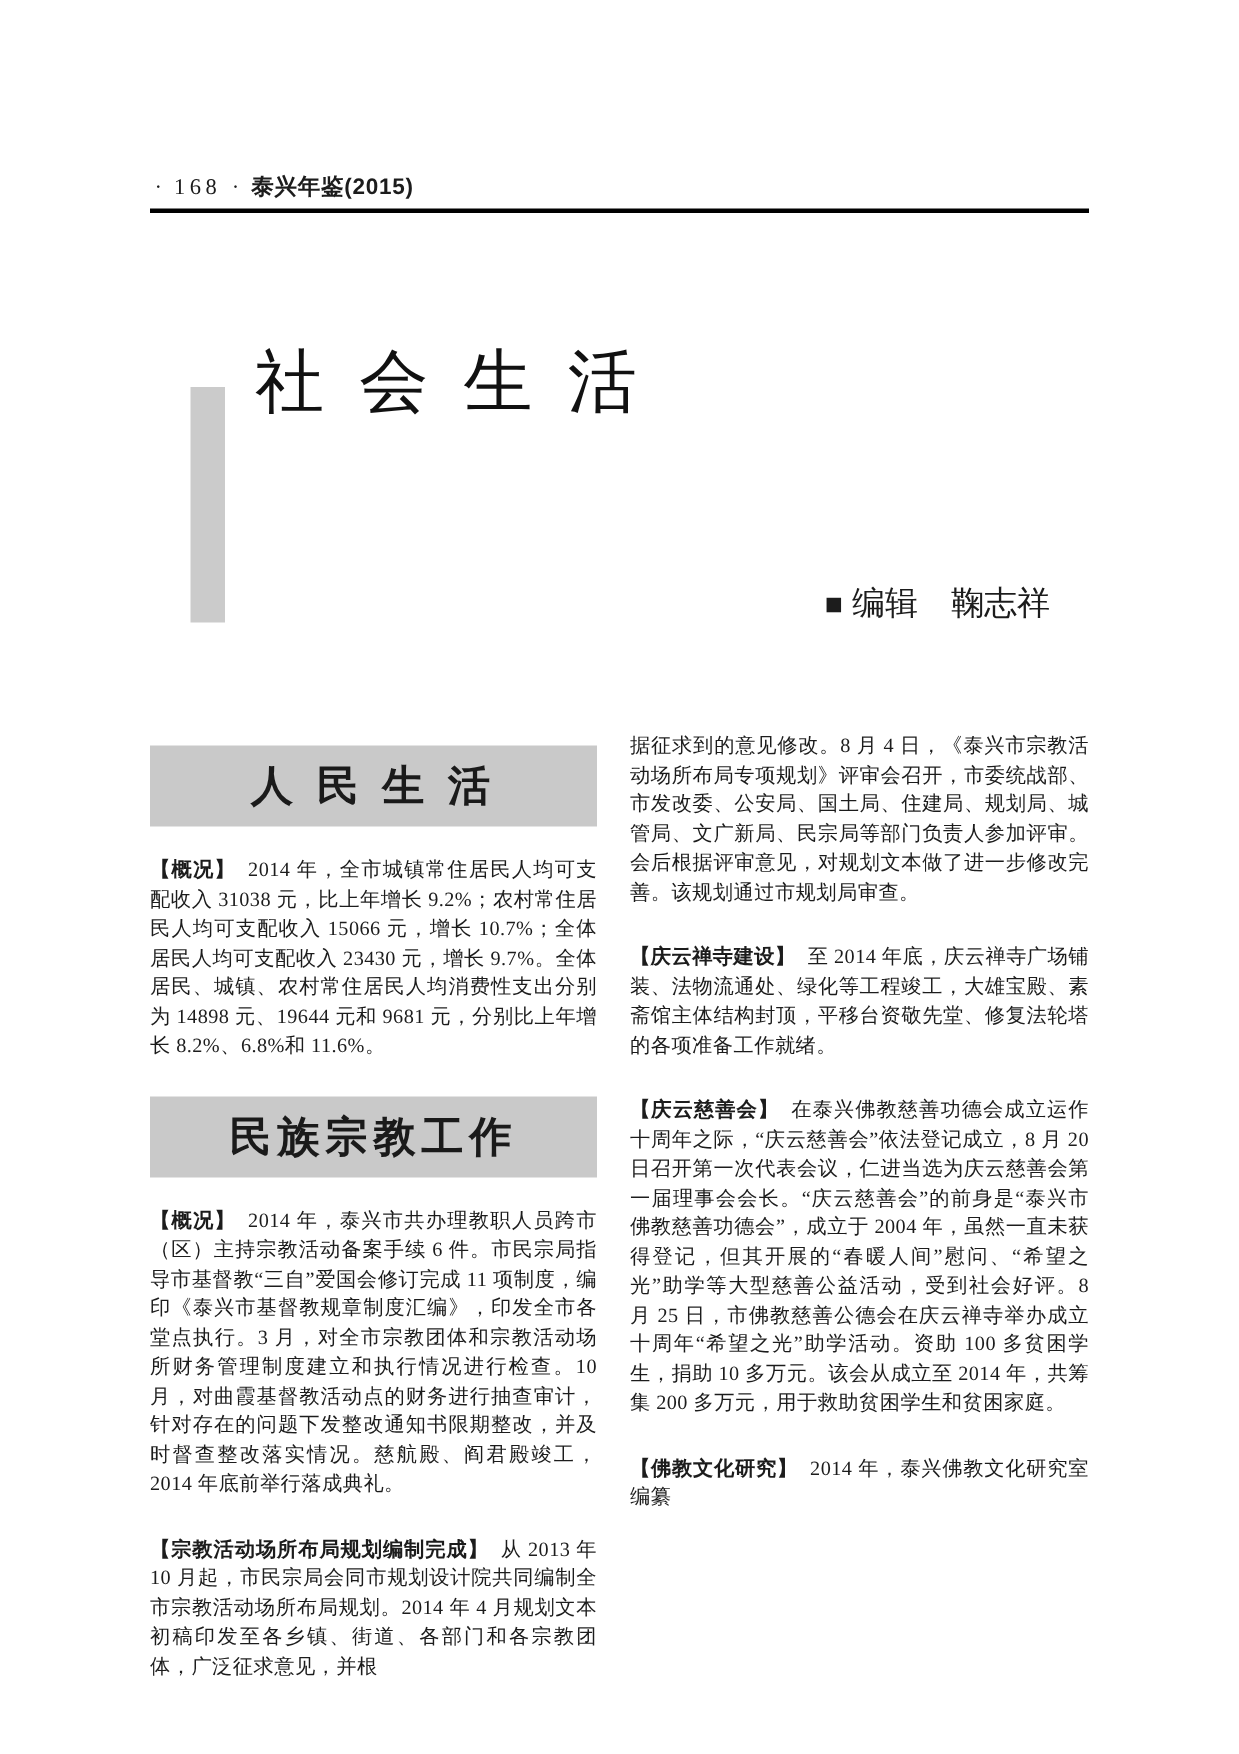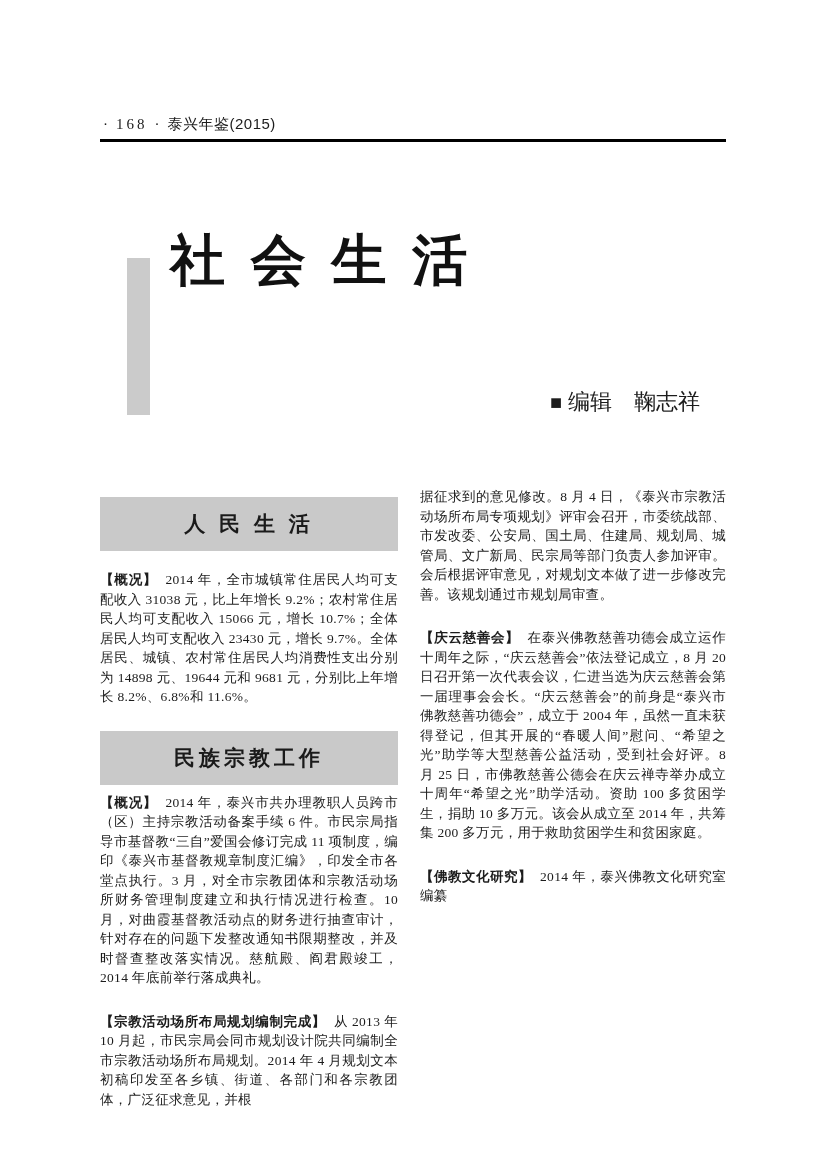--- a/index.html
+++ b/index.html
@@ -15,35 +15,35 @@
   
   .running-head {
     position:absolute; top:115px; left:103px;
     font-size:15px; letter-spacing:1px;
     display:flex; align-items:baseline; gap:7px;
     white-space:nowrap;
   }
   .running-head .pagenum { letter-spacing:3px; }
   .running-head .booktitle {
     font-family:"Liberation Sans","DejaVu Sans",sans-serif;
-    font-weight:normal; letter-spacing:0.5px;
+    font-weight:bold; letter-spacing:0.5px;
   }
   .head-rule {
     position:absolute; top:139px; left:100px;
     width:626px; height:3px; background:#000;
   }
 
   
   .chapter-bar {
     position:absolute; top:258px; left:127px;
     width:23px; height:157px; background:#cbcbcb;
   }
   .chapter-title {
     position:absolute; top:224px; left:170px; margin:0;
-    font-size:55px; font-weight:bold; letter-spacing:6px;
+    font-size:46px; font-weight:normal; letter-spacing:6px;
     font-family:"Liberation Serif","DejaVu Serif",serif;
     white-space:nowrap; color:#111;
   }
   .editor-line {
     position:absolute; top:387px; left:100px; width:600px;
     text-align:right; font-size:22px; white-space:nowrap;
   }
   .editor-line .sq { font-style:normal; font-size:20px; margin-right:6px; }
   .editor-line .ed-label, .editor-line .ed-name { }
   .editor-line .ed-name { margin-left:22px; }
@@ -53,25 +53,25 @@
     position:absolute; top:487px; left:100px; width:626px;
     display:flex; justify-content:space-between;
   }
   .col-left  { width:298px; }
   .col-right { width:306px; }
 
   .section-head {
     background:#c9c9c9; height:54px;
     display:flex; align-items:center; justify-content:center;
     font-family:"Liberation Sans","DejaVu Sans",sans-serif;
-    font-size:21px; font-weight:600; letter-spacing:4px;
+    font-size:28px; font-weight:600; letter-spacing:4px;
     color:#1a1a1a;
   }
   .section-head.first { margin-top:10px; margin-bottom:19px; }
-  .section-head.second { margin-top:24px; margin-bottom:8px;font-family:Liberation Mono, monospace; }
+  .section-head.second { margin-top:24px; margin-bottom:19px;font-family:Liberation Mono, monospace; }
 
   .body-para {
     margin:0 0 24px 0;
     font-size:13.5px; line-height:19.5px;
     text-align:justify; text-justify:inter-ideograph;
     letter-spacing:0.3px;
   }
   .body-para:last-child { margin-bottom:12px; }
   .tag {
     font-family:"Liberation Sans","DejaVu Sans",sans-serif;
@@ -110,20 +110,21 @@
       <p class="body-para"><span class="tag">【概况】</span><span>2014 年，泰兴市共办理教职人员跨市（区）主持宗教活动备案手续 6 件。市民宗局指导市基督教“三自”爱国会修订完成 11 项制度，编印《泰兴市基督教规章制度汇编》，印发全市各堂点执行。3 月，对全市宗教团体和宗教活动场所财务管理制度建立和执行情况进行检查。10 月，对曲霞基督教活动点的财务进行抽查审计，针对存在的问题下发整改通知书限期整改，并及时督查整改落实情况。慈航殿、阎君殿竣工，2014 年底前举行落成典礼。</span></p>
 
       <p class="body-para"><span class="tag">【宗教活动场所布局规划编制完成】</span><span>从 2013 年 10 月起，市民宗局会同市规划设计院共同编制全市宗教活动场所布局规划。2014 年 4 月规划文本初稿印发至各乡镇、街道、各部门和各宗教团体，广泛征求意见，并根</span></p>
 
     </div>
 
     <div class="col-right">
 
       <p class="body-para"><span>据征求到的意见修改。8 月 4 日，《泰兴市宗教活动场所布局专项规划》评审会召开，市委统战部、市发改委、公安局、国土局、住建局、规划局、城管局、文广新局、民宗局等部门负责人参加评审。会后根据评审意见，对规划文本做了进一步修改完善。该规划通过市规划局审查。</span></p>
 
+      <p class="body-para"><span class="tag">【庆云禅寺建设】</span><span>至 2014 年底，庆云禅寺广场铺装、法物流通处、绿化等工程竣工，大雄宝殿、素斋馆主体结构封顶，平移台资敬先堂、修复法轮塔的各项准备工作就绪。</span></p>
 
 
       <p class="body-para"><span class="tag">【庆云慈善会】</span><span>在泰兴佛教慈善功德会成立运作十周年之际，“庆云慈善会”依法登记成立，8 月 20 日召开第一次代表会议，仁进当选为庆云慈善会第一届理事会会长。“庆云慈善会”的前身是“泰兴市佛教慈善功德会”，成立于 2004 年，虽然一直未获得登记，但其开展的“春暖人间”慰问、“希望之光”助学等大型慈善公益活动，受到社会好评。8 月 25 日，市佛教慈善公德会在庆云禅寺举办成立十周年“希望之光”助学活动。资助 100 多贫困学生，捐助 10 多万元。该会从成立至 2014 年，共筹集 200 多万元，用于救助贫困学生和贫困家庭。</span></p>
 
       <p class="body-para"><span class="tag">【佛教文化研究】</span><span>2014 年，泰兴佛教文化研究室编纂</span></p>
 
     </div>
 
   </div>
 

